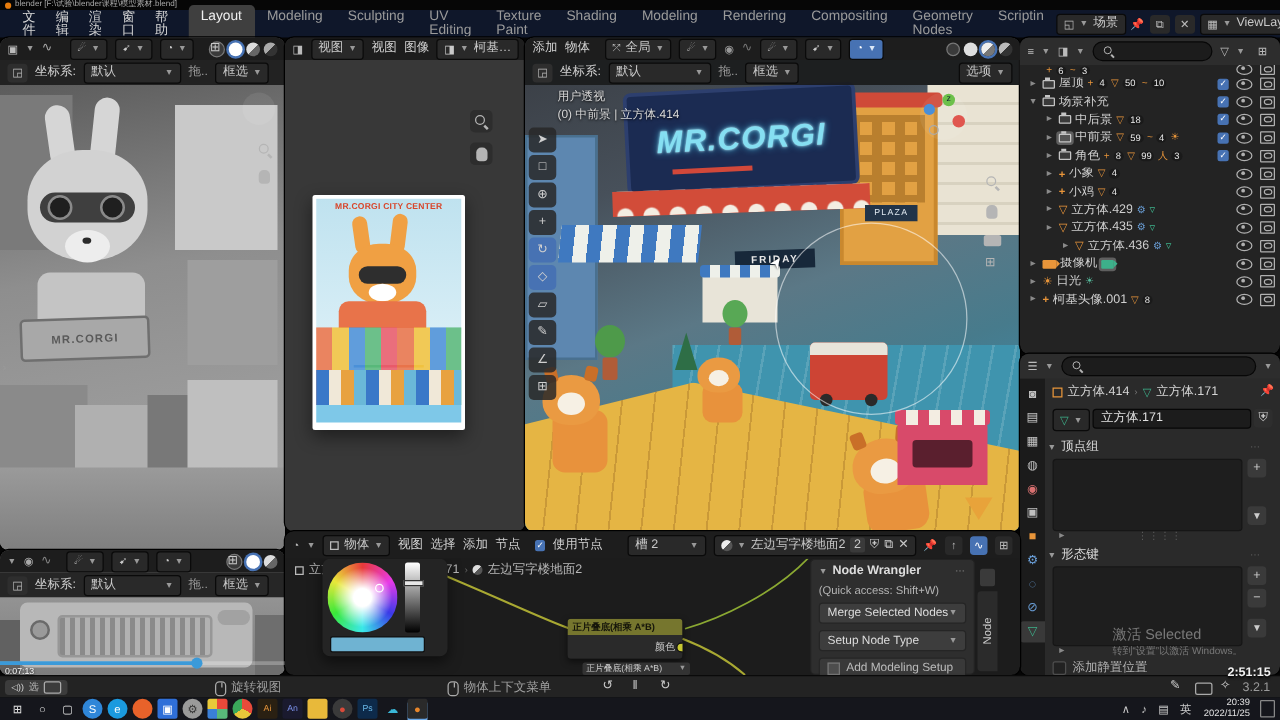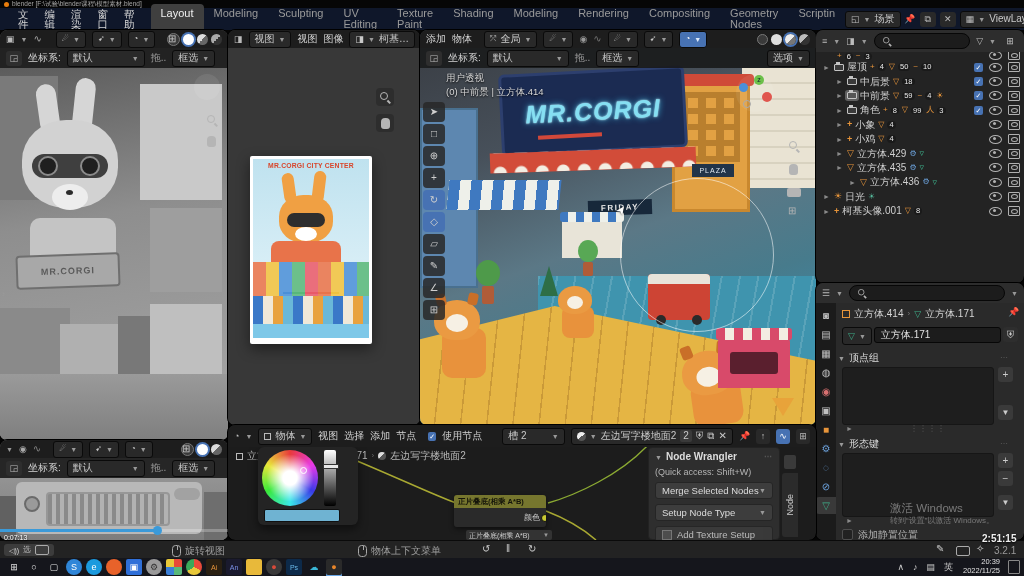--- a/index.html
+++ b/index.html
@@ -449,20 +449,30 @@
           <span class="o-cg">▽</span>
           <span class="o-cn">50</span>
           <span class="o-cg">~</span>
           <span class="o-cn">10</span>
           <span class="o-right">
             <span class="o-chk">✓</span>
             <span class="o-eye"></span>
             <span class="o-camr"></span>
           </span>
         </div>
+        <div class="o-row" style="padding-left: 6px;">
+          <span class="o-ar">▼</span>
+          <span class="o-coll"></span>
+          <span class="o-label">场景补充</span>
+          <span class="o-right">
+            <span class="o-chk">✓</span>
+            <span class="o-eye"></span>
+            <span class="o-camr"></span>
+          </span>
+        </div>
         <div class="o-row" style="padding-left: 19px;">
           <span class="o-ar">►</span>
           <span class="o-coll"></span>
           <span class="o-label">中后景</span>
           <span class="o-cg">▽</span>
           <span class="o-cn">18</span>
           <span class="o-right">
             <span class="o-chk">✓</span>
             <span class="o-eye"></span>
             <span class="o-camr"></span>
@@ -542,20 +552,30 @@
             <span class="o-eye"></span>
             <span class="o-camr"></span>
           </span>
         </div>
         <div class="o-row" style="padding-left: 32px;">
           <span class="o-ar">►</span>
           <span class="o-g mesh">▽</span>
           <span class="o-label">立方体.436</span>
           <span class="o-g wre">⚙</span>
           <span class="o-g nod">▿</span>
+          <span class="o-right">
+            <span class="o-eye"></span>
+            <span class="o-camr"></span>
+          </span>
+        </div>
+        <div class="o-row" style="padding-left: 6px;">
+          <span class="o-ar">►</span>
+          <span class="o-camo"></span>
+          <span class="o-label">摄像机</span>
+          <span class="o-camd oboxed"></span>
           <span class="o-right">
             <span class="o-eye"></span>
             <span class="o-camr"></span>
           </span>
         </div>
         <div class="o-row" style="padding-left: 6px;">
           <span class="o-ar">►</span>
           <span class="o-g sun">☀</span>
           <span class="o-label">日光</span>
           <span class="o-g sung">☀</span>
@@ -731,21 +751,21 @@
         <div class="nwbtn">
             <span>Merge Selected Nodes</span>
             <span class="chev">▼</span>
           </div>
         <div class="nwbtn" style="margin-top:5px">
             <span>Setup Node Type</span>
             <span class="chev">▼</span>
           </div>
         <div class="nwbtn" style="margin-top:5px;justify-content:flex-start;gap:5px;opacity:.8">
             <span style="width:8px;height:8px;background:#555;border:1px solid #888;display:inline-block"></span>
-            <span>Add Texture Setup</span>
+            <span>Add Modeling Setup</span>
           </div>
       </div>
       <div class="abs" style="left:556px;top:8px;width:12px;height:14px;background:#3a3a3a;border-radius:2px"></div>
       <div class="abs" style="left:554px;top:26px;width:16px;height:64px;background:#2b2b2b;border-radius:3px 0 0 3px;display:flex;align-items:center;justify-content:center">
         <span style="writing-mode:vertical-rl;transform:rotate(180deg);font-size:9px;color:#ccc">Node</span>
       </div>
     </div>
   </div>
 
   <div class="abs" style="left:0;top:540px;width:1024px;height:18px;background:#232323;border-top:1px solid #0a0a0a;display:flex;align-items:center;box-sizing:border-box">
@@ -807,17 +827,17 @@
   </div>
 
   <div class="abs" style="left:0;top:529px;width:228px;height:3px;background:rgba(255,255,255,.25);z-index:20">
     <div style="width:158px;height:3px;background:#3b9ad9"></div>
   </div>
   <div class="abs" style="left:153px;top:526px;width:9px;height:9px;border-radius:50%;background:#3b9ad9;z-index:21"></div>
   <span class="abs" style="left:4px;top:534px;font-size:7px;color:#fff;text-shadow:0 1px 2px #000;z-index:21">0:07:13</span>
   <span class="abs" style="left:982px;top:534px;font-size:10px;font-weight:bold;color:#f0f0f0;text-shadow:0 1px 2px #000;z-index:21">2:51:15</span>
 
   <div class="abs" style="left:890px;top:503px;width:134px;z-index:19;pointer-events:none">
-    <div style="font-size:11.5px;color:rgba(210,210,210,.5)">激活 Windows</div>
+    <div style="font-size:11.5px;color:rgba(210,210,210,.5)">激活 Selected</div>
     <div style="font-size:8px;color:rgba(210,210,210,.45);margin-top:2px">转到“设置”以激活 Windows。</div>
   </div>
 
 </div>
 
 </body></html>

